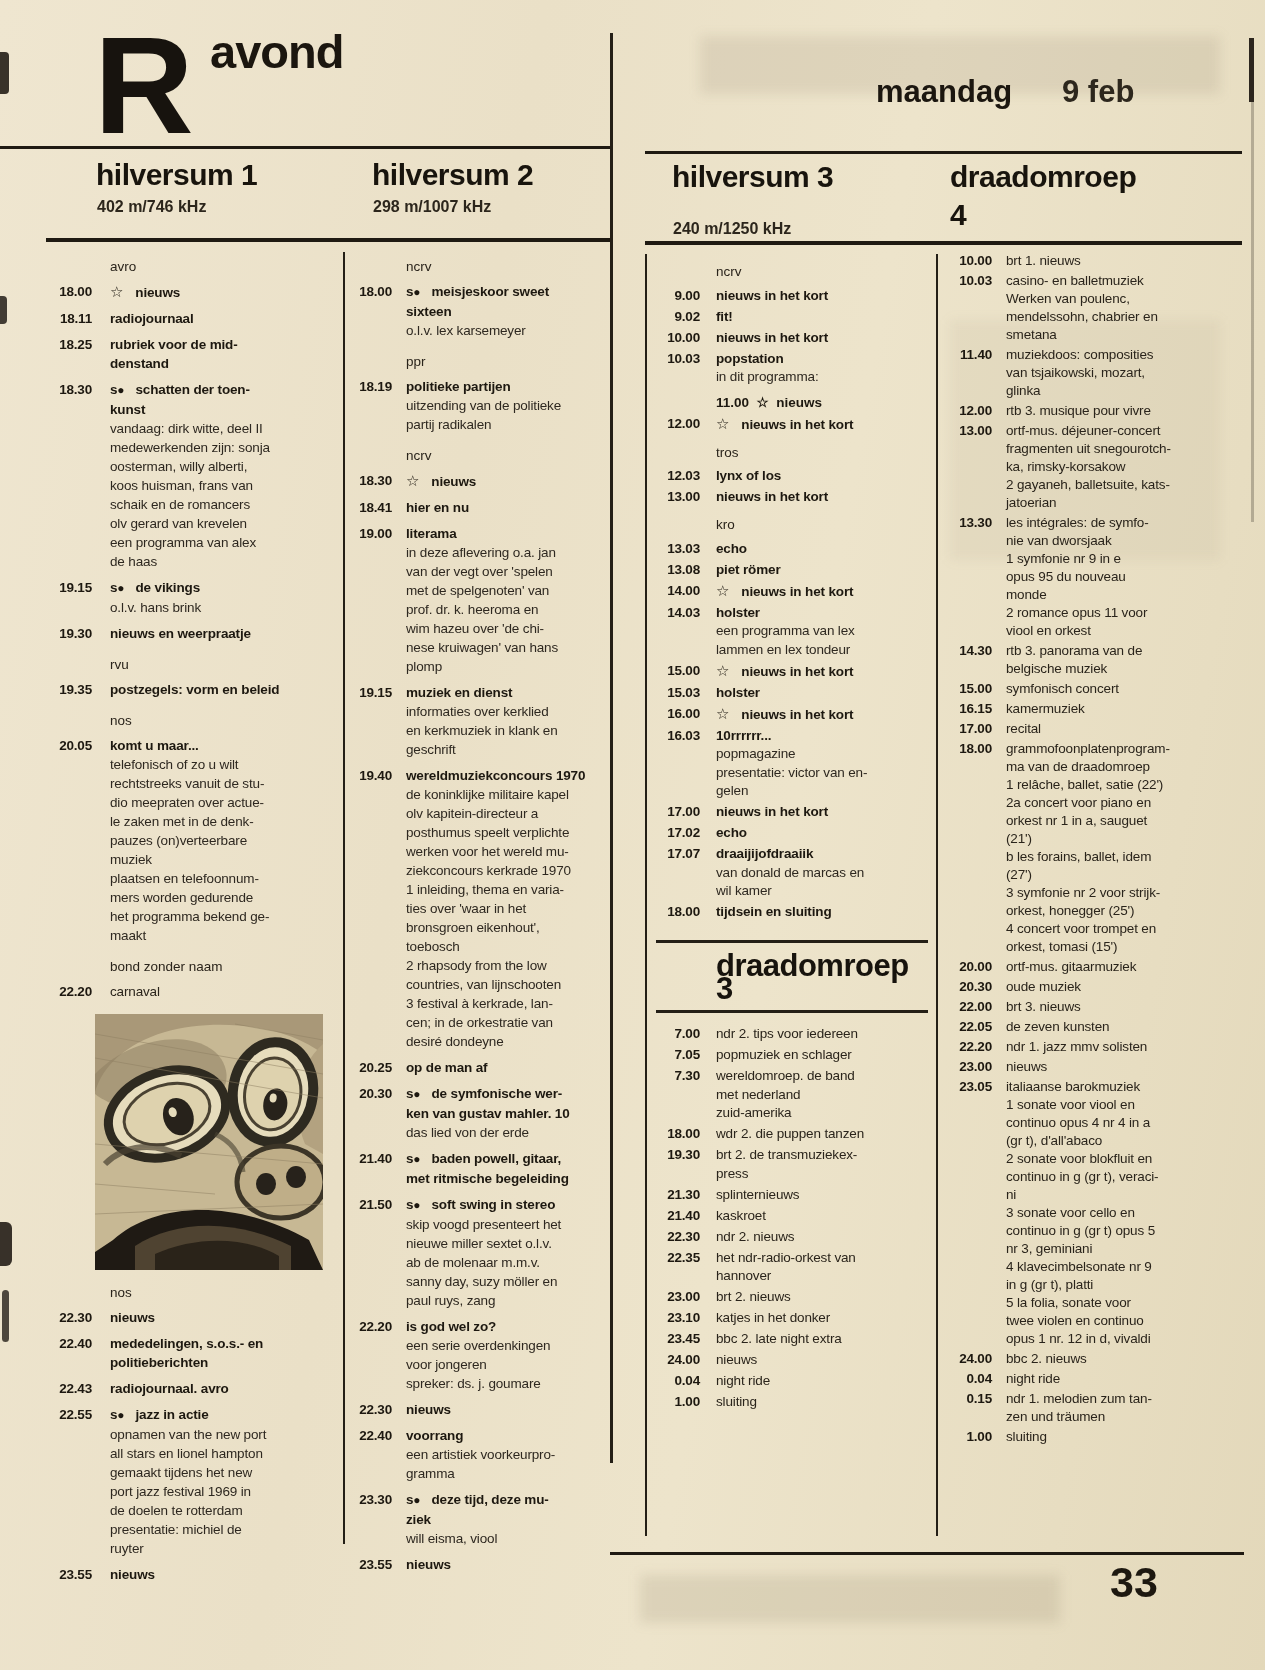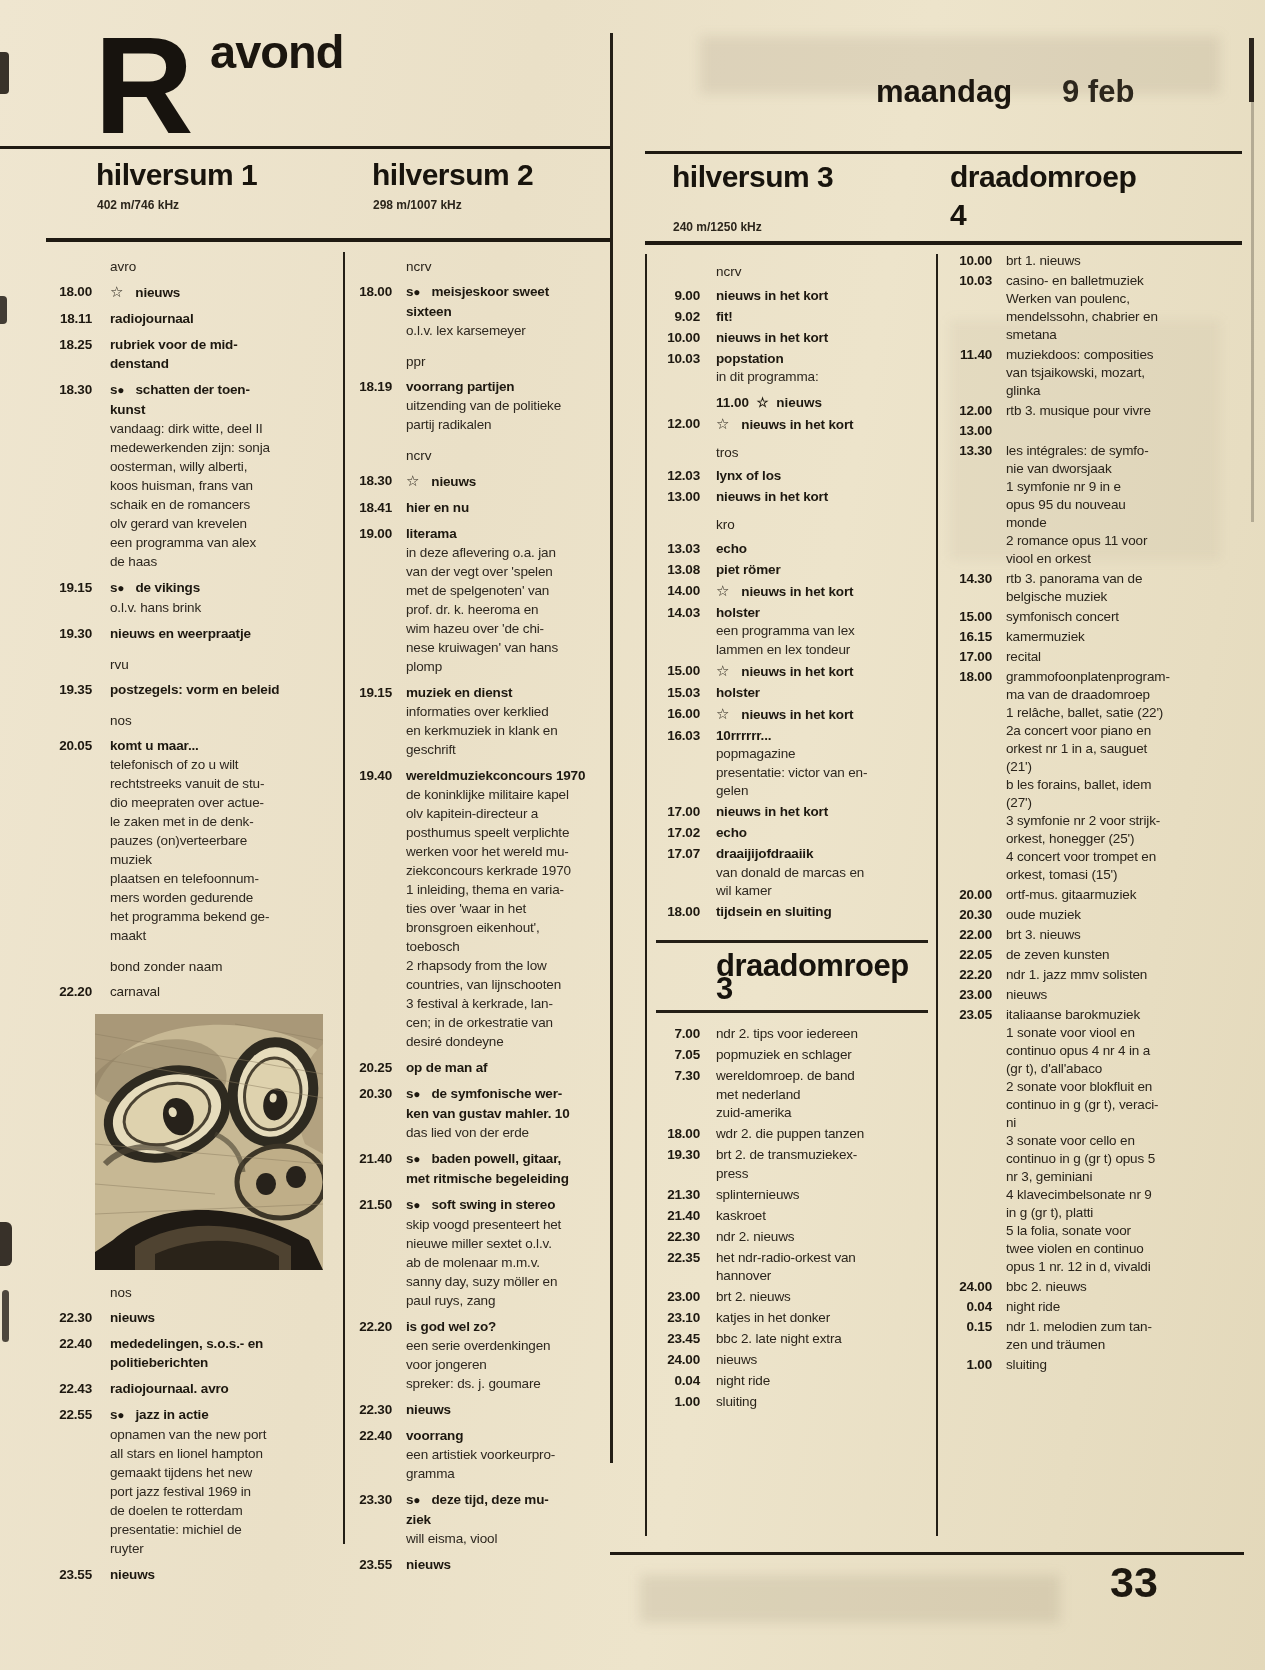--- a/index.html
+++ b/index.html
@@ -18,21 +18,21 @@
   .rule-header-right{left:645px;top:151px;width:597px;height:3px;}
   .rule-stations-left{left:46px;top:238px;width:564px;height:4px;}
   .rule-stations-right{left:645px;top:241px;width:597px;height:4px;}
   .rule-bottom-right{left:610px;top:1552px;width:634px;height:3px;}
   .vdiv{position:absolute;background:#241f16;}
   .vdiv-center{left:610px;top:33px;width:3px;height:1430px;}
   .vdiv-12{left:343px;top:252px;width:2px;height:1292px;}
   .vdiv-3l{left:645px;top:254px;width:2px;height:1282px;}
   .vdiv-34{left:936px;top:254px;width:2px;height:1282px;}
   .station-name{position:absolute;font-size:30px;font-weight:bold;color:#18140d;letter-spacing:-0.5px;}
-  .station-freq{position:absolute;font-size:12px;font-weight:bold;color:#2c261c;}
+  .station-freq{position:absolute;font-size:16px;font-weight:bold;color:#2c261c;}
   .page-num{position:absolute;left:1110px;top:1558px;font-size:43px;font-weight:bold;color:#1d1810;}
   
   .col{position:absolute;display:flex;flex-direction:column;font-size:13.5px;line-height:19px;}
   .col1{left:50px;top:252px;width:278px;}
   .col2{left:350px;top:252px;width:262px;}
   .col3{left:656px;top:256px;width:278px;line-height:18.5px;}
   .col4{left:946px;top:252px;width:300px;line-height:18px;}
   .row{display:flex;align-items:flex-start;margin-bottom:7px;}
   .col3 .row,.col4 .row{margin-bottom:2.5px;}
   .col4 .row{margin-bottom:2px;}
@@ -290,21 +290,21 @@
           <div class="desc">o.l.v. lex karsemeyer</div>
         </div>
       </div>
       <div class="row net-row">
         <span class="time"></span>
         <div class="body"><span class="net">ppr</span></div>
       </div>
       <div class="row">
         <span class="time">18.19</span>
         <div class="body">
-          <div class="title">voorrang partijen</div>
+          <div class="title">politieke partijen</div>
           <div class="desc">uitzending van de politieke
 partij radikalen</div>
         </div>
       </div>
       <div class="row net-row">
         <span class="time"></span>
         <div class="body"><span class="net">ncrv</span></div>
       </div>
       <div class="row">
         <span class="time">18.30</span>
@@ -690,20 +690,27 @@
         </div>
       </div>
       <div class="row">
         <span class="time">12.00</span>
         <div class="body">
           <div class="title plain">rtb 3. musique pour vivre</div>
         </div>
       </div>
       <div class="row">
         <span class="time">13.00</span>
+        <div class="body">
+          <div class="title plain">ortf-mus. déjeuner-concert
+fragmenten uit snegourotch-
+ka, rimsky-korsakow
+2 gayaneh, balletsuite, kats-
+jatoerian</div>
+        </div>
       </div>
       <div class="row">
         <span class="time">13.30</span>
         <div class="body">
           <div class="title plain">les intégrales: de symfo-
 nie van dworsjaak
 1 symfonie nr 9 in e
 opus 95 du nouveau
 monde
 2 romance opus 11 voor

